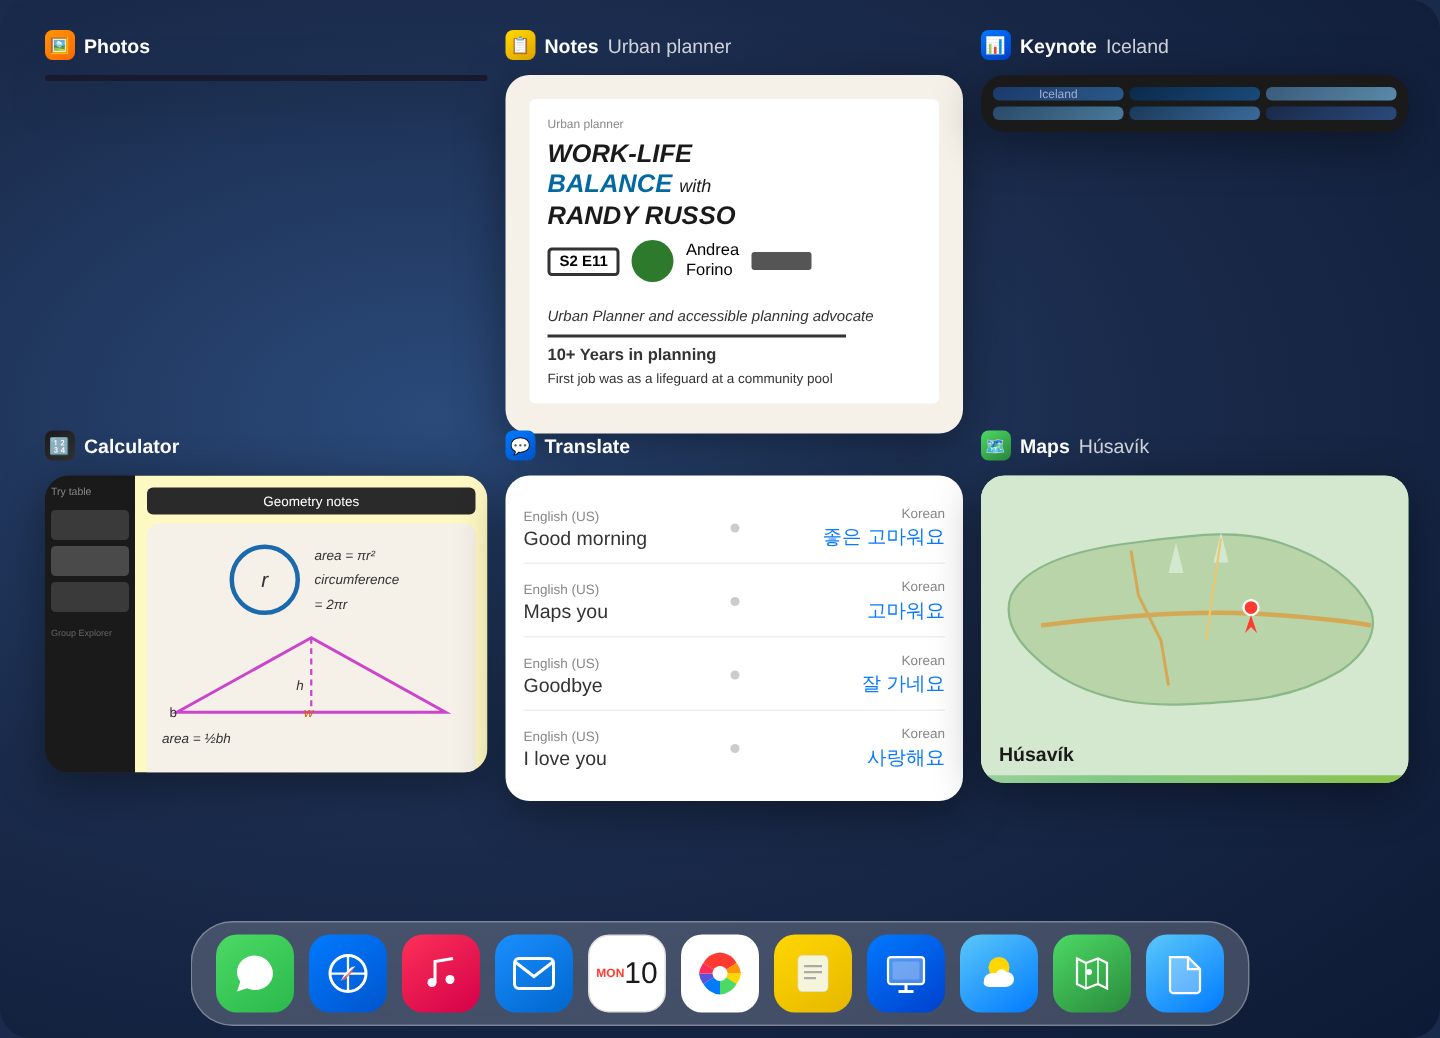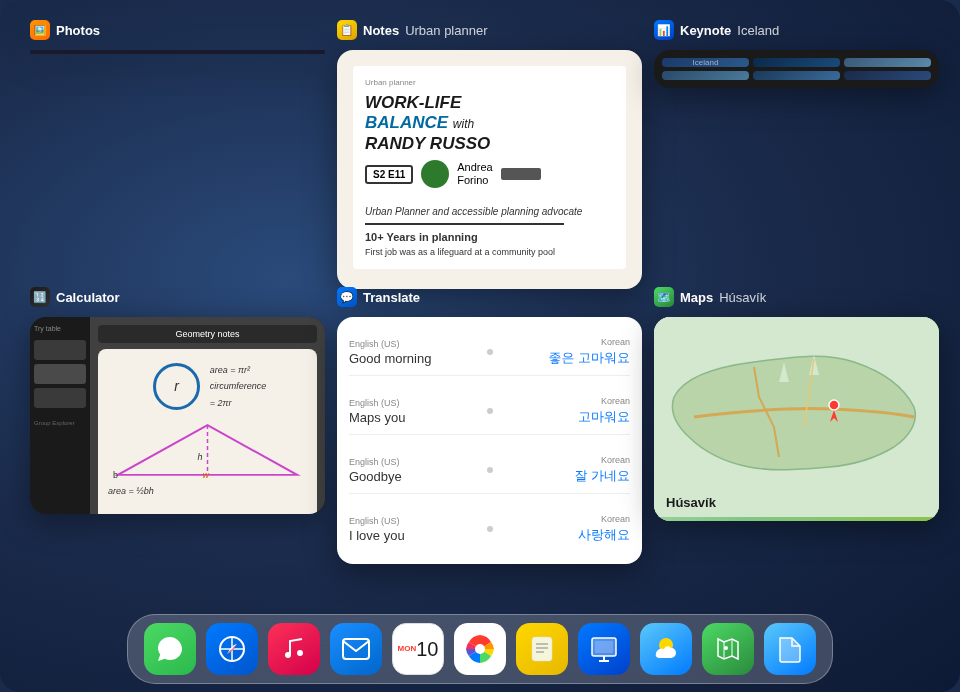--- a/index.html
+++ b/index.html
@@ -125,21 +125,21 @@
     }
 
     .calc-sidebar-item {
       height: 20px;
       background: #3a3a3a;
       border-radius: 3px;
     }
 
     .calc-main {
       flex: 1;
-      background: #404040;
+      background: #fef9c3;
       padding: 8px;
       overflow: hidden;
     }
 
     .calc-notes-area {
       background: #f5f0e8;
       border-radius: 8px;
       padding: 10px;
       height: 100%;
       position: relative;
@@ -148,21 +148,21 @@
     
     .translate-card {
       background: #fff;
     }
 
     .translate-content {
       height: 100%;
       padding: 12px;
       display: flex;
       flex-direction: column;
-      gap: 12px;
+      gap: 2px;
     }
 
     .translate-row {
       display: flex;
       align-items: center;
       padding: 8px 0;
       border-bottom: 1px solid #eee;
       gap: 8px;
     }
 

